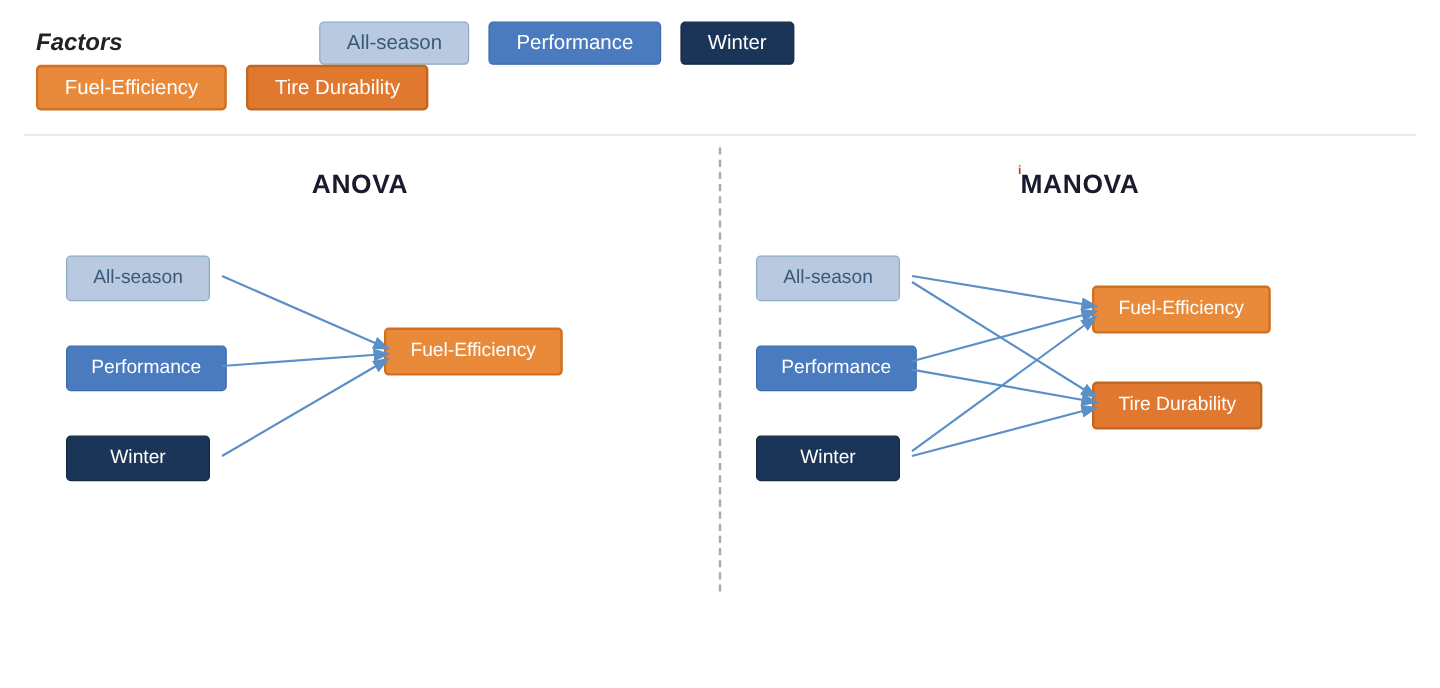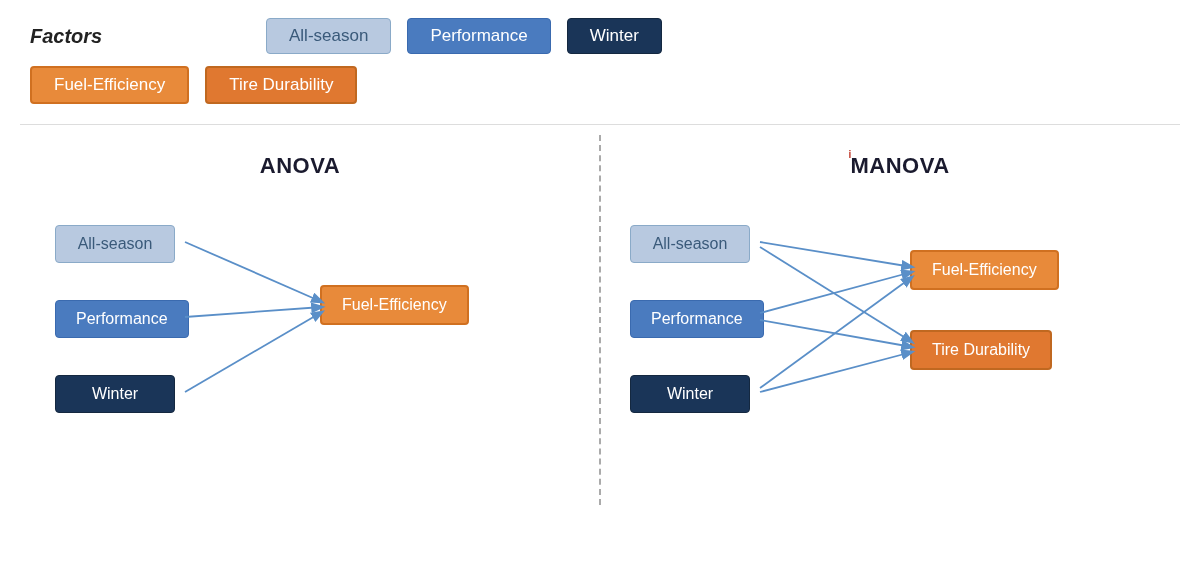--- a/index.html
+++ b/index.html
@@ -10,21 +10,20 @@
       font-family: Arial, sans-serif;
       overflow: hidden;
       position: relative;
     }
 
     
     .legend-section {
       padding: 18px 30px 10px 30px;
       display: flex;
       flex-direction: column;
-      gap: 12px;
     }
     .legend-row {
       display: flex;
       align-items: center;
       gap: 16px;
     }
     .legend-label {
       font-weight: bold;
       font-style: italic;
       font-size: 20px;

